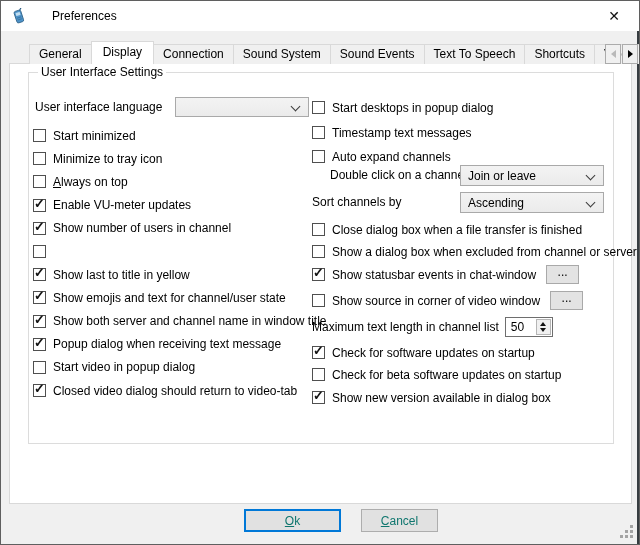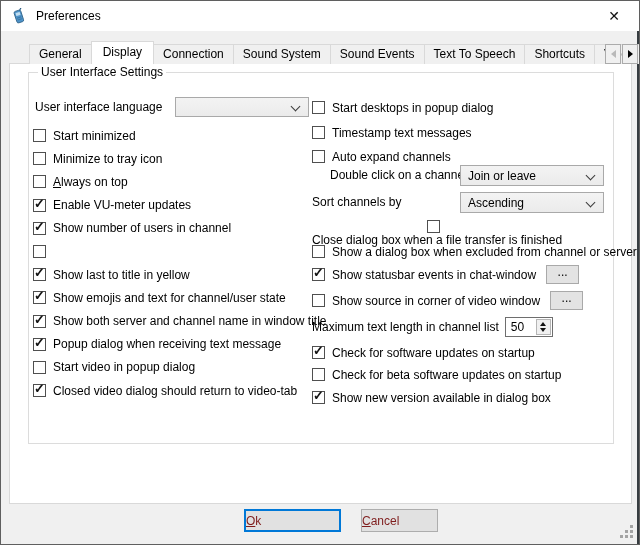--- a/index.html
+++ b/index.html
@@ -1,20 +1,20 @@
 <!DOCTYPE html>
 <html><head>
 <meta charset="utf-8">
 <style>
   html,body{margin:0;padding:0;}
   body{width:640px;height:545px;font-family:"Liberation Sans",sans-serif;-webkit-font-smoothing:antialiased;}
   #window{position:relative;width:640px;height:545px;background:#f0f0f0;border:1px solid #5f5f5f;box-sizing:border-box;overflow:hidden;}
 
   
-  .titlebar{position:absolute;left:0;top:0;right:0;height:30px;background:#ffffff;display:flex;align-items:center;padding-left:10px;box-sizing:border-box;}
+  .titlebar{position:absolute;left:0;top:0;right:0;height:30px;background:#ffffff;display:flex;align-items:center;padding-left:10px;box-sizing:border-box;gap:16px;}
   .app-icon{width:16px;height:16px;flex:none;}
   .title-text{font-size:12px;color:#000;margin-left:9px;}
   .close-btn{position:absolute;right:8px;top:3px;width:34px;height:24px;display:flex;align-items:center;justify-content:center;font-size:14px;color:#111;cursor:default;}
 
   
   .tabbar{position:absolute;left:8px;top:40px;height:23px;display:flex;align-items:flex-end;z-index:3;}
   .tab{box-sizing:border-box;height:20px;line-height:18px;padding:0 9px;font-size:12px;color:#000;background:#f0f0f0;border:1px solid #d9d9d9;border-bottom:none;white-space:nowrap;margin-left:20px;}
   .tab + .tab{margin-left:-1px;}
   .tab.active{height:23px;line-height:21px;background:#ffffff;position:relative;z-index:5;padding:0 11px;}
   .tab-scroll{position:absolute;left:604px;top:43px;display:flex;z-index:6;}
@@ -40,21 +40,21 @@
   .tri-up{width:0;height:0;border-left:3px solid transparent;border-right:3px solid transparent;border-bottom:4px solid #111;}
   .tri-down{width:0;height:0;border-left:3px solid transparent;border-right:3px solid transparent;border-top:4px solid #111;}
 
   
   .left-col{position:absolute;left:23px;top:60px;}
   .crow{display:flex;align-items:center;height:23.2px;font-size:12px;color:#000;white-space:nowrap;}
   .rrow{position:absolute;left:302px;display:flex;align-items:center;height:19px;font-size:12px;color:#000;white-space:nowrap;}
   .field-label{position:absolute;font-size:12px;color:#000;white-space:nowrap;}
 
   
-  .btn{position:absolute;box-sizing:border-box;height:23px;background:#e1e1e1;border:1px solid #adadad;font-size:12px;color:#7f1d1d;display:flex;align-items:center;}
+  .btn{position:absolute;box-sizing:border-box;height:23px;background:#e1e1e1;border:1px solid #adadad;font-size:12px;color:#0f766e;display:flex;align-items:center;justify-content:center;}
   .btn.default{border:2px solid #0078d7;}
 
   .screen-edge{position:absolute;left:636px;top:30px;width:4px;height:515px;background:#373d41;}
   .resize-grip{position:absolute;right:5px;bottom:5px;width:14px;height:14px;}
   u{text-decoration:underline;}
 </style>
 </head>
 <body>
 
 <div id="window">
@@ -172,21 +172,21 @@
       <span>Join or leave</span>
       <span class="chev" style="top:6px;"></span>
     </div>
 
     <span class="field-label" style="left:302px;top:131px;">Sort channels by</span>
     <div class="combo" style="left:450px;top:128px;width:144px;height:21px;">
       <span>Ascending</span>
       <span class="chev" style="top:6px;"></span>
     </div>
 
-    <div class="rrow" style="top:156px;flex-direction:column;">
+    <div class="rrow" style="top:156px;">
       <span class="cb"></span>
       <span>Close dialog box when a file transfer is finished</span>
     </div>
     <div class="rrow" style="top:178px;">
       <span class="cb"></span>
       <span>Show a dialog box when excluded from channel or server</span>
     </div>
     <div class="rrow" style="top:201px;">
       <span class="cb checked"></span>
       <span>Show statusbar events in chat-window</span>

